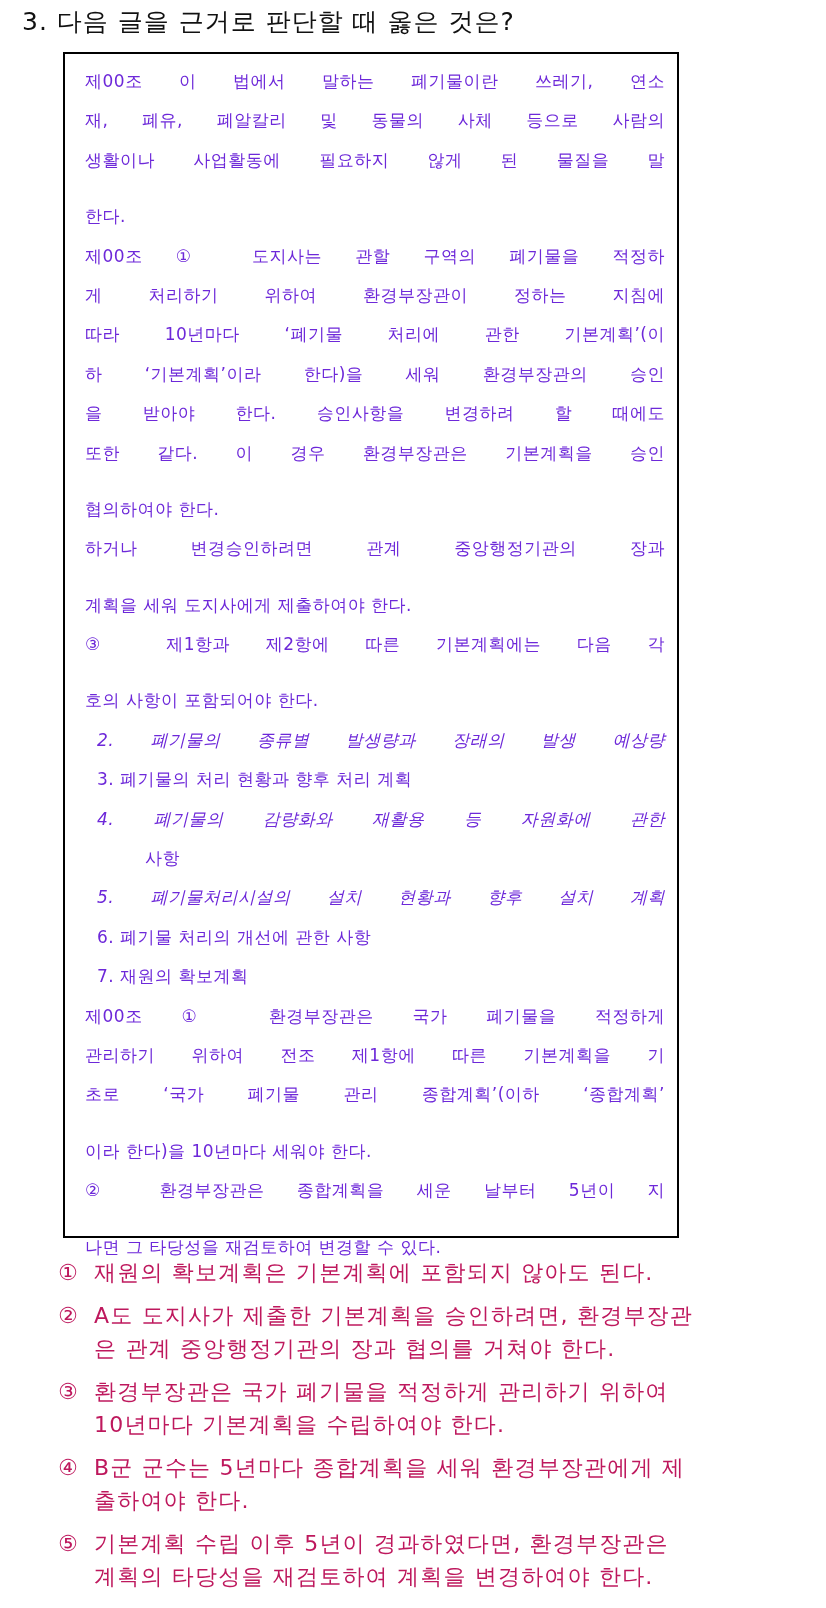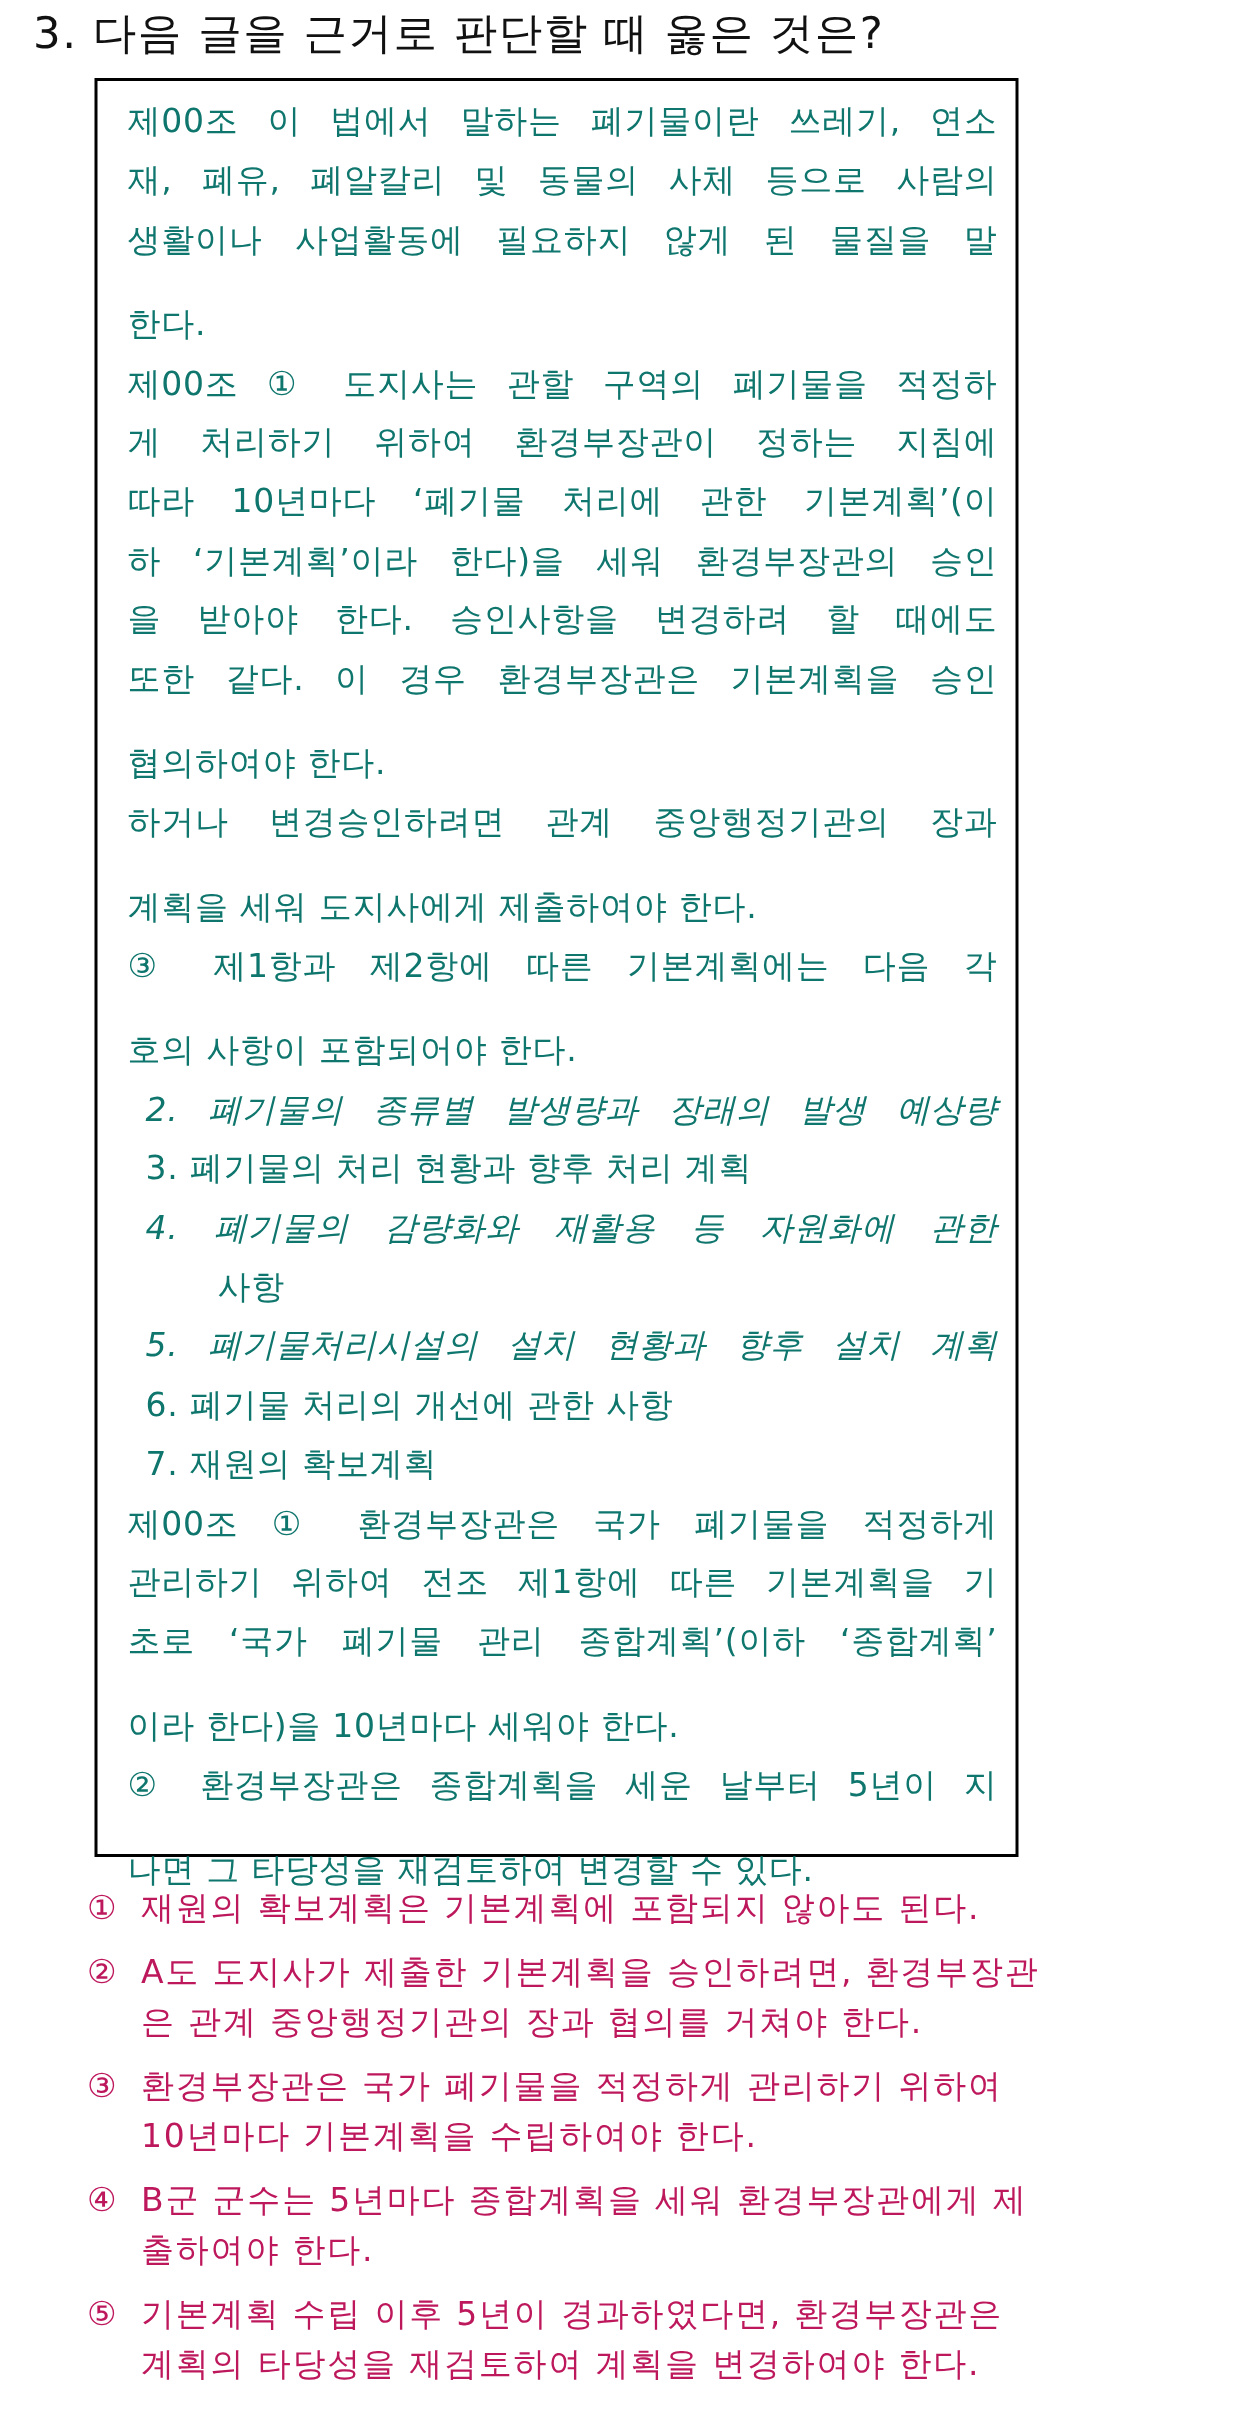--- a/index.html
+++ b/index.html
@@ -12,21 +12,21 @@
     height: 1608px;
     position: relative;
     overflow: hidden;
     color: #000000;
     font-family: "DejaVu Sans", sans-serif;
   }
   .question-title {
     position: absolute;
     left: 22px;
     top: 4px;
-    font-size: 29px;
+    font-size: 25px;
     line-height: 36px;
     color: #111111;
     letter-spacing: 1px;
     white-space: nowrap;
   }
   .law-box {
     position: absolute;
     left: 63px;
     top: 52px;
     width: 612px;
@@ -34,28 +34,28 @@
     border: 2px solid #000000;
     box-sizing: content-box;
   }
   .law-text {
     position: absolute;
     left: 20px;
     top: 8px;
     width: 580px;
   }
   .law-line {
-    font-size: 22px;
+    font-size: 17px;
     line-height: 39.4px;
     height: 39.4px;
     white-space: nowrap;
     letter-spacing: 0.5px;
     text-align: justify;
     text-align-last: justify;
-    color: #0f766e;
+    color: #6d28d9;
   }
   .law-line.last {
     text-align-last: left;
     margin-top: 17px;
   }
   .law-line.item {
     padding-left: 12px;
     text-align-last: left;
   }
   .law-line.item-cont {

